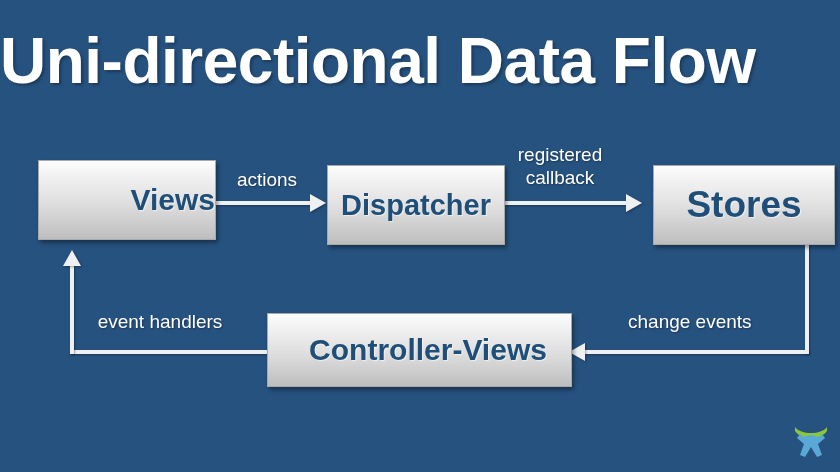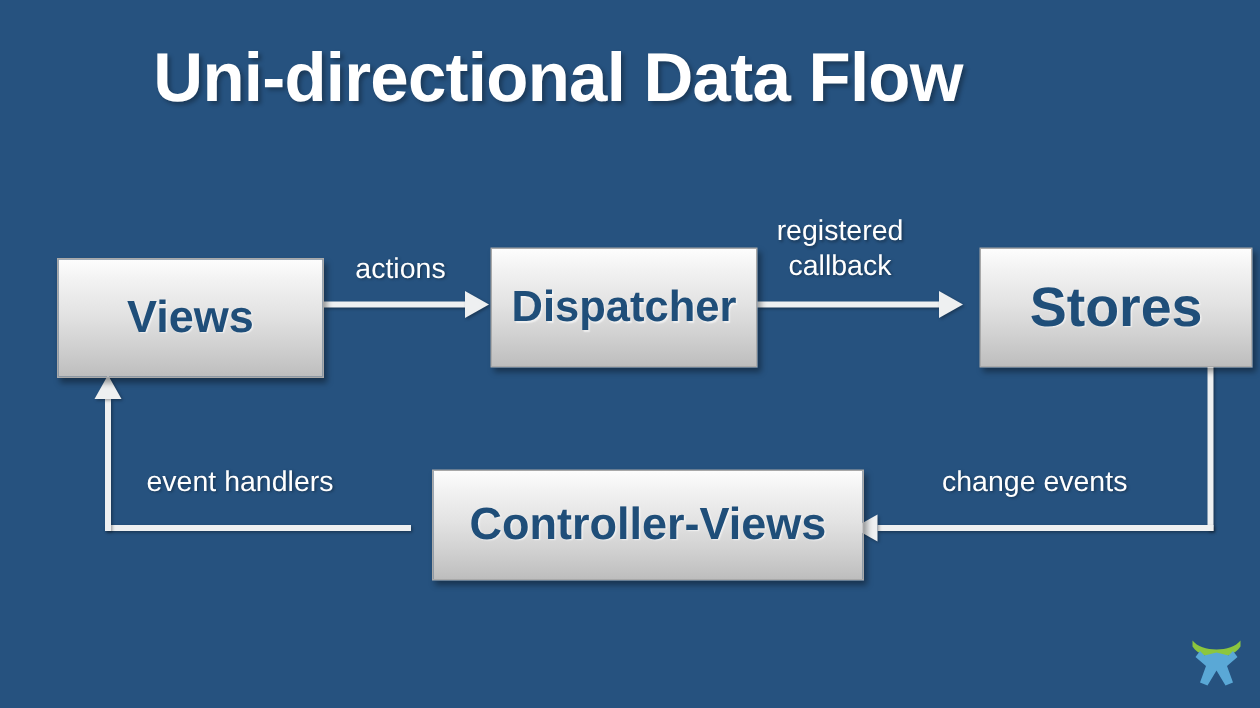--- a/index.html
+++ b/index.html
@@ -17,21 +17,21 @@
   }
 
   
   #title {
     position: absolute;
     left: 0;
     top: 24px;
     width: 744px;
     text-align: center;
     color: #ffffff;
-    font-size: 46px;
+    font-size: 64px;
     font-weight: bold;
     letter-spacing: -0.5px;
     text-shadow: 2px 2px 3px rgba(0,0,0,0.30);
     white-space: nowrap;
   }
 
   
   .node {
     position: absolute;
     display: flex;
@@ -49,24 +49,24 @@
     color: #1f4e79;
     font-weight: bold;
     z-index: 5;
   }
   .node-label {
     color: #1f4e79;
     font-weight: bold;
     text-shadow: 1px 1px 1px rgba(255,255,255,0.6);
     white-space: nowrap;
   }
-  #node-views      { left: 38px;  top: 172px; width: 176px; height: 78px; }
+  #node-views      { left: 38px;  top: 160px; width: 176px; height: 78px; justify-content: flex-end; }
   #node-dispatcher { left: 327px; top: 165px; width: 176px; height: 78px; }
   #node-stores     { left: 653px; top: 165px; width: 180px; height: 78px; }
-  #node-controller { left: 288px; top: 313px; width: 286px; height: 72px; }
+  #node-controller { left: 267px; top: 313px; width: 286px; height: 72px; padding-left: 17px; }
 
   #node-views      .node-label { font-size: 30px; }
   #node-dispatcher .node-label { font-size: 29px; }
   #node-stores     .node-label { font-size: 37px; }
   #node-controller .node-label { font-size: 30px; }
 
   
   .seg {
     position: absolute;
     background: #eef0f1;

